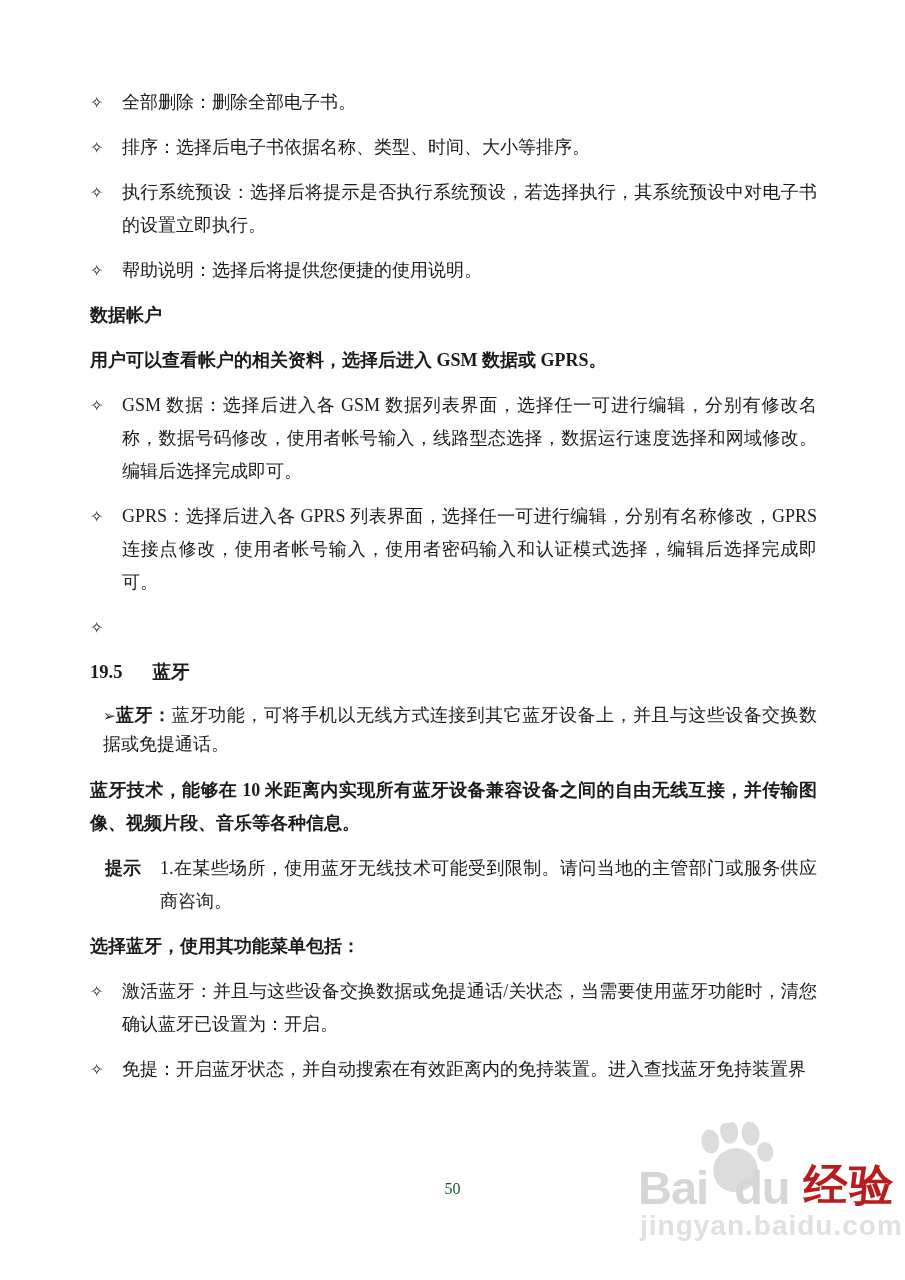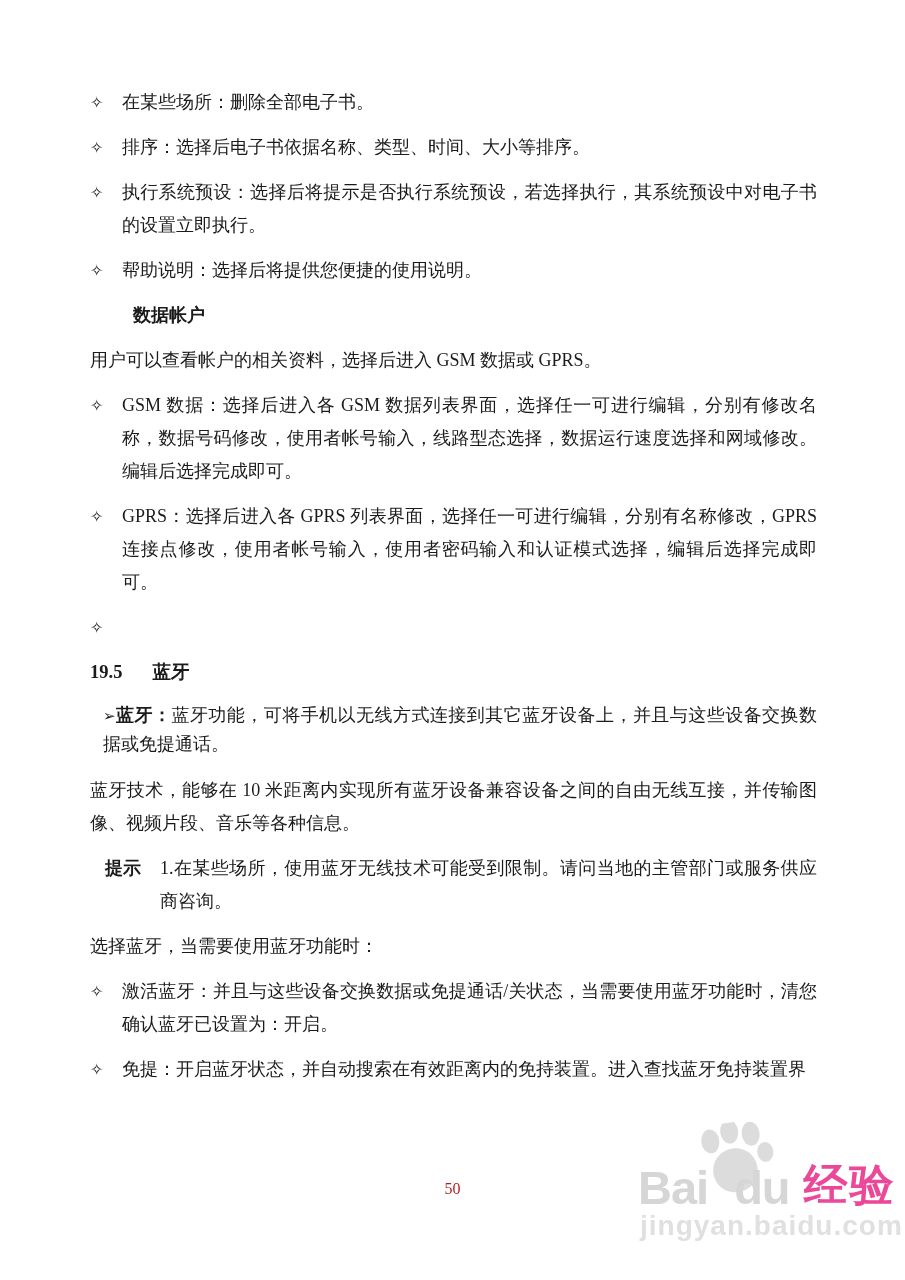--- a/index.html
+++ b/index.html
@@ -13,54 +13,54 @@
     color:#1b1b1b;
   }
   .content {
     position:absolute;
     left:90px; top:86px;
     width:727px;
     font-size:18px;
     line-height:33px;
     text-align:justify;
   }
-  .para { margin-bottom:12px; }
+  .para { margin-bottom:12px;font-weight:bold; }
   .bullet-row { display:flex; margin-bottom:12px; }
   .bullet-marker {
     flex:none; width:32px;
     font-size:16px;
     color:#1b1b1b;
   }
   .bullet-body { flex:1; text-align:justify; }
   .sec-heading {
     font-weight:bold;
     font-size:18.5px;
     margin-bottom:12px;
     text-align:left;
   }
   .sec-heading .sec-num { display:inline-block; margin-right:30px; }
-  .sub-heading { font-weight:bold; margin-bottom:12px; text-align:left;margin-left:43px; }
+  .sub-heading { font-weight:bold; margin-bottom:12px; text-align:left; }
   .arrow-block {
     margin-left:13px;
     line-height:28px;
     margin-bottom:16px;
   }
   .arrow-block .arrow-glyph { font-size:15px; }
   .arrow-block .bt-label { font-weight:bold; }
   .tip-block { display:flex; margin-left:15px; margin-bottom:12px; }
   .tip-label { flex:none; width:55px; font-weight:bold; }
   .tip-body { flex:1; }
   .tip-body .tip-item { margin-bottom:0; }
   .tip-body .tip-item:last-child { margin-bottom:0; }
   .page-number {
     position:absolute;
     left:0; right:0; top:1180px;
     text-align:center;
     font-size:16px;
-    color:#b91c1c;
+    color:#14532d;
   }
   
   .watermark {
     position:absolute;
     top:1122px; left:638px;
     width:270px; height:125px;
     pointer-events:none;
   }
   .wm-paw {
     position:absolute; top:0; left:58px;
@@ -69,39 +69,39 @@
   }
   .wm-brand {
     position:absolute; top:34px; left:0;
     display:flex; align-items:flex-end;
     font-family:"Liberation Sans","DejaVu Sans",sans-serif;
     font-weight:bold;
     color:#d6d6d6;
   }
   .wm-bai { font-size:47px; letter-spacing:-1px; }
   .wm-du  { font-size:47px; margin-left:26px; letter-spacing:-1px; }
-  .wm-cn  { font-size:44px; margin-left:14px; color:#ec4899; letter-spacing:2px; }
+  .wm-cn  { font-size:44px; margin-left:14px; color:#b91c1c; letter-spacing:2px; }
   .wm-url {
     position:absolute; top:88px; left:2px;
     font-family:"Liberation Sans","DejaVu Sans",sans-serif;
     font-weight:bold;
     font-size:28px;
     color:#e0e0e0;
     letter-spacing:1px;
   }
 </style>
 </head>
 <body>
 
 <div class="doc-page">
   <div class="content">
 
     <div class="bullet-row">
       <span class="bullet-marker">✧</span>
-      <span class="bullet-body">在某些场所：删除全部电子书。</span>
+      <span class="bullet-body">全部删除：删除全部电子书。</span>
     </div>
     <div class="bullet-row">
       <span class="bullet-marker">✧</span>
       <span class="bullet-body">排序：选择后电子书依据名称、类型、时间、大小等排序。</span>
     </div>
     <div class="bullet-row">
       <span class="bullet-marker">✧</span>
       <span class="bullet-body">执行系统预设：选择后将提示是否执行系统预设，若选择执行，其系统预设中对电子书的设置立即执行。</span>
     </div>
     <div class="bullet-row">
@@ -135,21 +135,21 @@
 
     <div class="para">蓝牙技术，能够在 10 米距离内实现所有蓝牙设备兼容设备之间的自由无线互接，并传输图像、视频片段、音乐等各种信息。</div>
 
     <div class="tip-block">
       <span class="tip-label">提示</span>
       <span class="tip-body">
         <span class="tip-item" style="display:block;">1.在某些场所，使用蓝牙无线技术可能受到限制。请问当地的主管部门或服务供应商咨询。</span>
       </span>
     </div>
 
-    <div class="para">选择蓝牙，当需要使用蓝牙功能时：</div>
+    <div class="para">选择蓝牙，使用其功能菜单包括：</div>
 
     <div class="bullet-row">
       <span class="bullet-marker">✧</span>
       <span class="bullet-body">激活蓝牙：并且与这些设备交换数据或免提通话/关状态，当需要使用蓝牙功能时，清您确认蓝牙已设置为：开启。</span>
     </div>
     <div class="bullet-row">
       <span class="bullet-marker">✧</span>
       <span class="bullet-body">免提：开启蓝牙状态，并自动搜索在有效距离内的免持装置。进入查找蓝牙免持装置界</span>
     </div>
 

